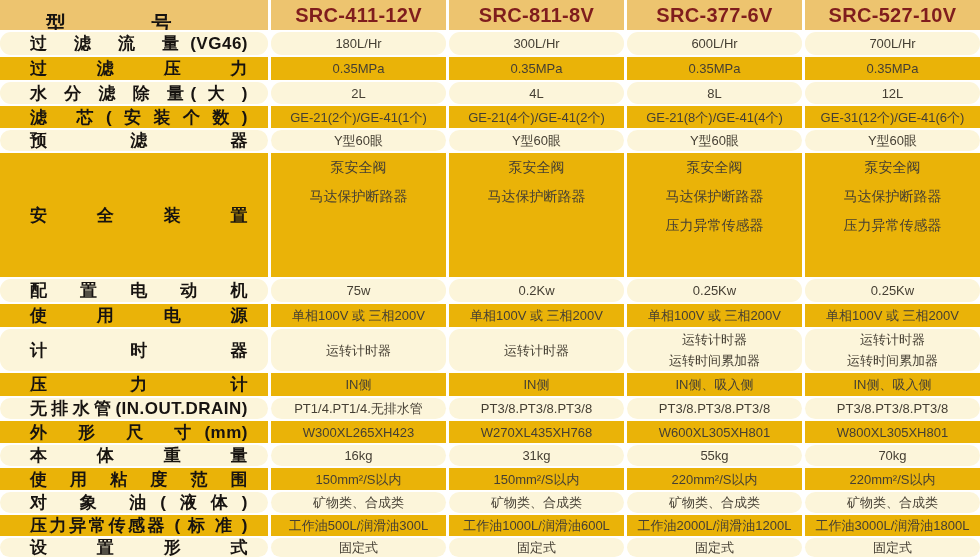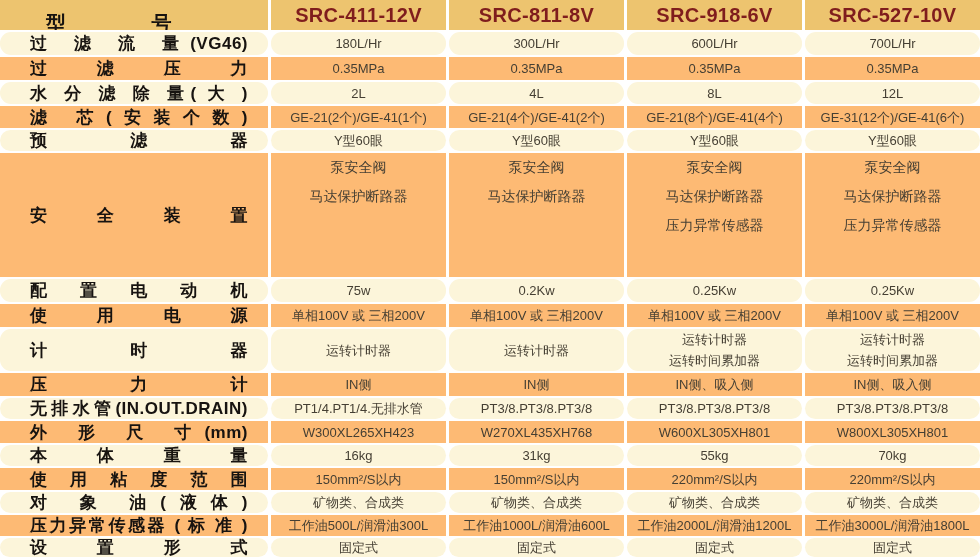--- a/index.html
+++ b/index.html
@@ -15,21 +15,21 @@
     width:980px;height:557px;background:#ffffff;
   }
   .row{display:contents;}
   .cell{
     display:flex;align-items:center;justify-content:center;
     text-align:center;white-space:pre-line;
     font-size:13px;color:#453f33;line-height:17px;
     overflow:hidden;
   }
   .row.hdr .cell{background:#edc46f;}
-  .row.d   .cell{background:#fdba74;}
+  .row.d   .cell{background:#eab308;}
   .row.l   .cell{background:#fcf5da;border-radius:11px;}
   .cell.label{justify-content:flex-start;padding:0 20px 0 30px;}
   .cell.label .lt{
     display:block;width:100%;
     text-align:justify;text-align-last:justify;
     font-weight:bold;font-size:17px;color:#171310;letter-spacing:0.5px;
     white-space:normal;
   }
   .cell.label.hlabel{padding:16px 96px 0 46px;}
   .cell.label.hlabel .lt{font-size:20px;}
@@ -40,21 +40,21 @@
 </head>
 <body>
 
 <div class="page">
   <div class="grid">
 
     <div class="row hdr">
       <div class="cell label hlabel"><span class="lt">型 号</span></div>
       <div class="cell model">SRC-411-12V</div>
       <div class="cell model">SRC-811-8V</div>
-      <div class="cell model">SRC-918-6V</div>
+      <div class="cell model">SRC-377-6V</div>
       <div class="cell model">SRC-527-10V</div>
     </div>
 
     <div class="row l">
       <div class="cell label"><span class="lt">过 滤 流 量(VG46)</span></div>
       <div class="cell val">180L/Hr</div>
       <div class="cell val">300L/Hr</div>
       <div class="cell val">600L/Hr</div>
       <div class="cell val">700L/Hr</div>
     </div>

